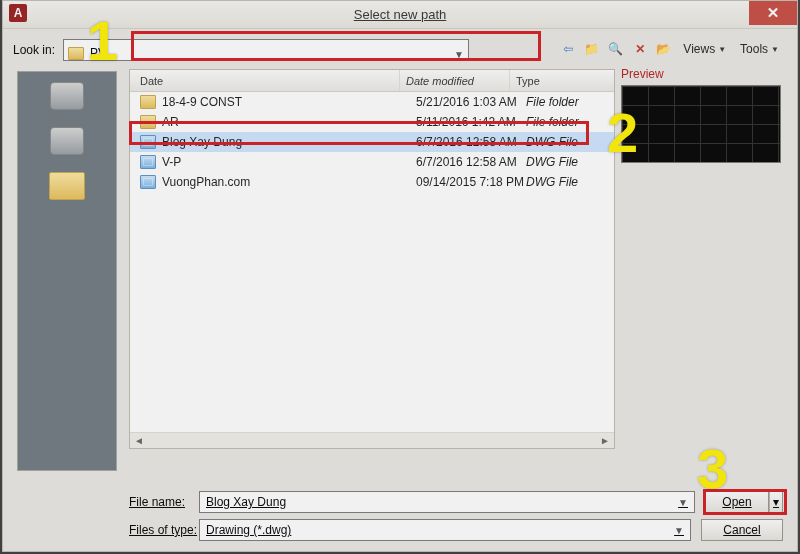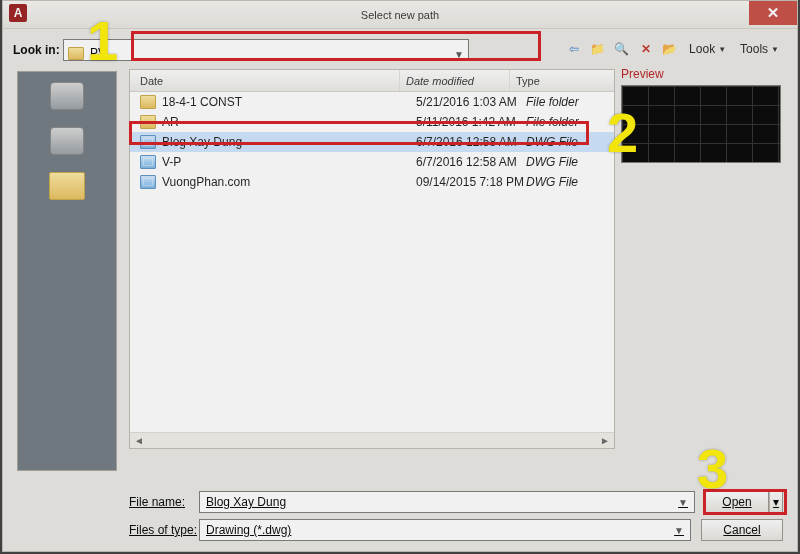--- a/index.html
+++ b/index.html
@@ -9,37 +9,37 @@
   }
   .dialog {
     position: absolute; left: 2px; top: 0; right: 2px; bottom: 2px;
     background: #e9e8e4; border: 1px solid #b9b5af;
   }
   .titlebar {
     height: 28px; background: linear-gradient(#f6f5f2,#e8e6e0);
     display: flex; align-items: center; justify-content: center; position: relative;
     border-bottom: 1px solid #d5d0c8;
   }
-  .titlebar .title { font-size: 11px; color: #333; }
+  .titlebar .title { font-size: 13px; color: #333; text-decoration: underline; }
   .close-btn {
     position: absolute; right: 0; top: 0; width: 48px; height: 24px;
     background: #c84a42; color: #fff; display: flex; align-items: center; justify-content: center;
     font-size: 15px; font-weight: bold;
   }
   .app-logo {
     position: absolute; left: 6px; top: 3px; width: 18px; height: 18px;
     background: #9a1b1b; display:flex; align-items:center; justify-content:center;
     color:#fff; font-size:12px; font-weight:bold; border-radius:2px;
   }
 
   .toprow {
     position: absolute; left: 10px; right: 10px; top: 36px; height: 26px;
     display: flex; align-items: center; font-size: 12px; color: #000;
   }
-  .lbl-lookin { width: 50px; font-weight: bold; }
+  .lbl-lookin { width: 50px; }
   .lookin-combo {
     flex: 0 0 406px; height: 22px; background: #fff; border: 1px solid #7a7a7a;
     display: flex; align-items: flex-end; padding: 0 4px; font-size: 12px;
   }
   .lookin-combo .folder-icon {
     width: 16px; height: 13px; margin-right: 6px;
     background: linear-gradient(#fde9a2,#e9c15b); border: 1px solid #c8a846; border-radius: 1px;
     position: relative;
   }
   .lookin-combo .caret { margin-left: auto; font-size: 10px; color:#555; }
@@ -160,21 +160,21 @@
       </div>
     </div>
 
     <div class="toolbar">
       <div class="tbtn" style="color:#3a7bd5">⇦</div>
       <div class="tbtn">📁</div>
       <div class="tbtn" style="color:#2363b3">🔍</div>
       <div class="tbtn" style="color:#c0392b;font-weight:bold">✕</div>
       <div class="tbtn">📂</div>
       <div class="menu-btn">
-        <span>Look</span>
+        <span>Views</span>
         <span class="tri">▼</span>
       </div>
       <div class="menu-btn">
         <span>Tools</span>
         <span class="tri">▼</span>
       </div>
     </div>
 
     <div class="sidebar">
       <div class="item">
@@ -193,21 +193,21 @@
 
     <div class="filelist">
       <div class="fl-head">
         <div class="col-name">Date</div>
         <div class="col-date">Date modified</div>
         <div class="col-type">Type</div>
       </div>
       <div class="fl-body" id="fl-body">
           <div class="row">
             <span class="ic folder"></span>
-            <span class="c-name">18-4-1 CONST</span>
+            <span class="c-name">18-4-9 CONST</span>
             <span class="c-date">5/21/2016 1:03 AM</span>
             <span class="c-type">File folder</span>
           </div>
           <div class="row">
             <span class="ic folder"></span>
             <span class="c-name">AR</span>
             <span class="c-date">5/11/2016 1:42 AM</span>
             <span class="c-type">File folder</span>
           </div>
           <div class="row selected">

